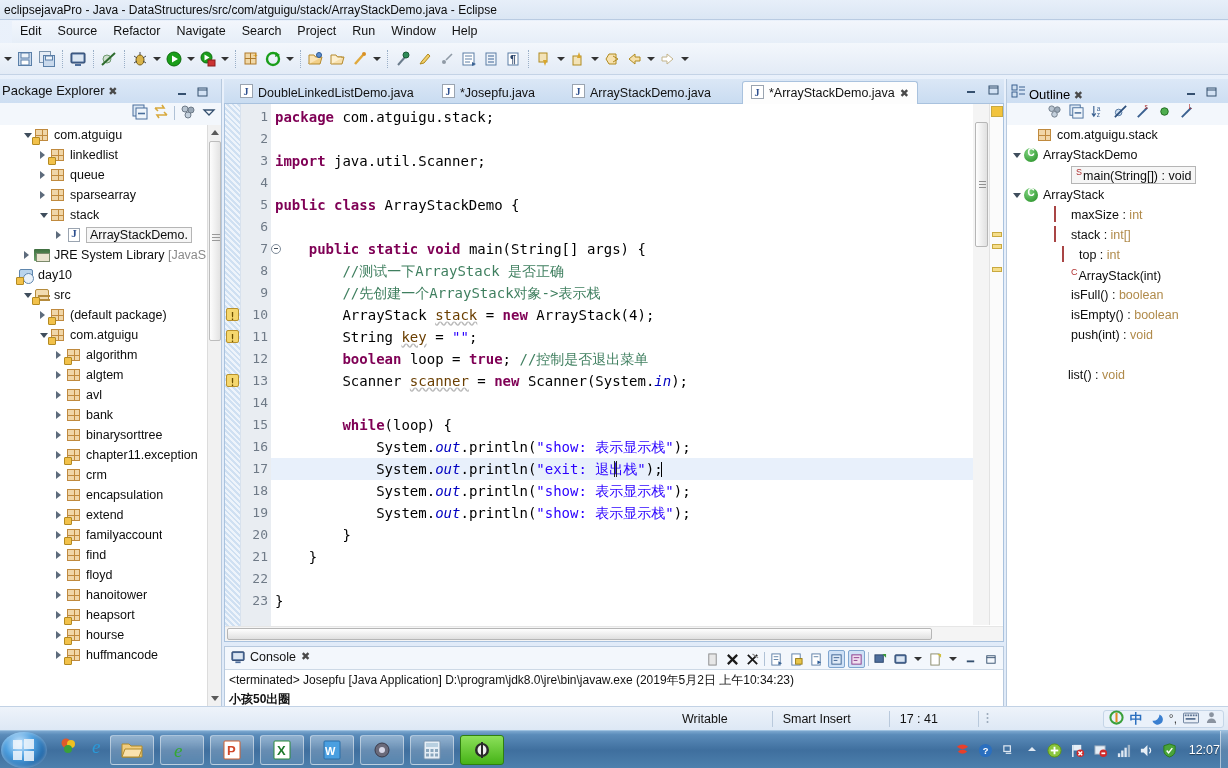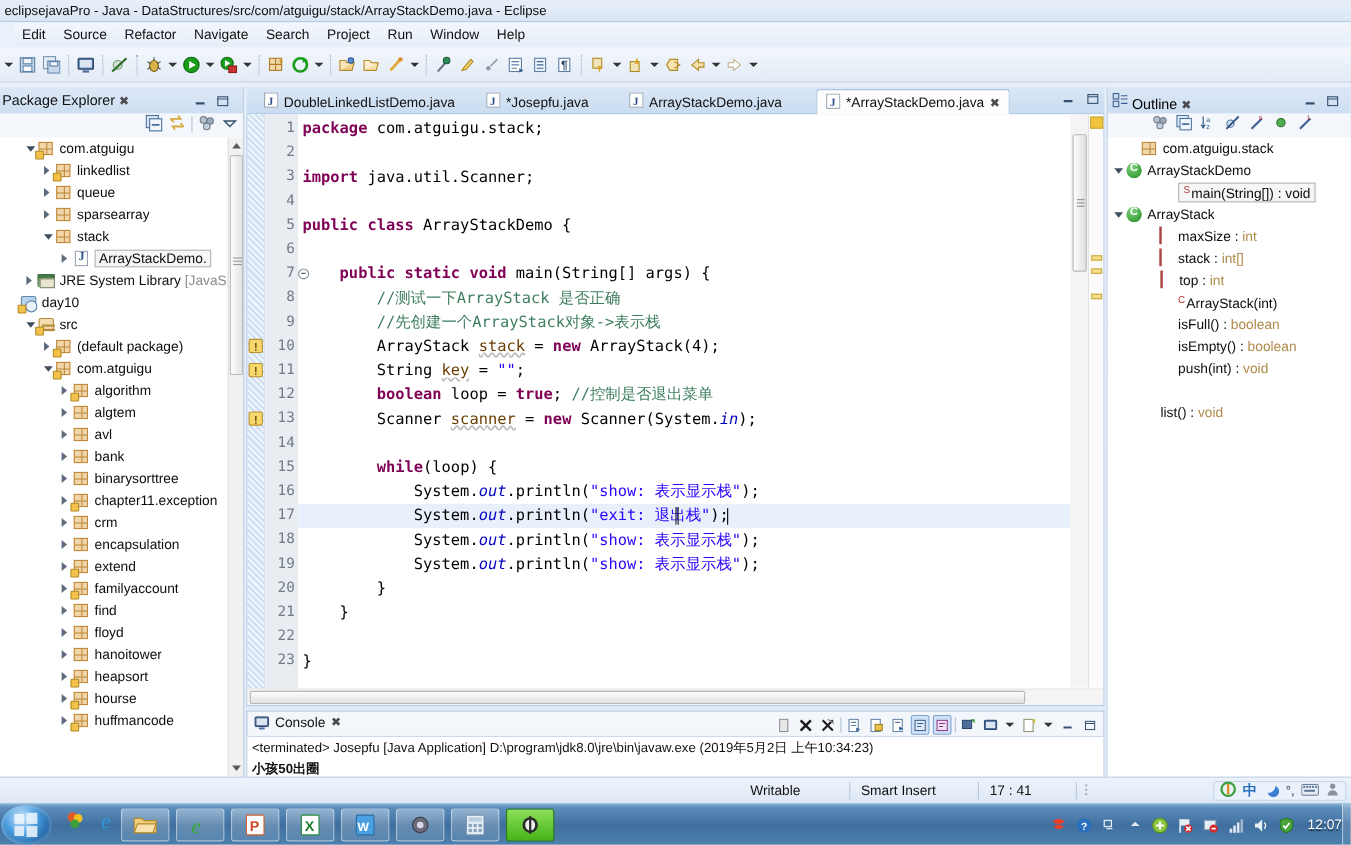--- a/index.html
+++ b/index.html
@@ -1140,21 +1140,21 @@
           <div class="trow" style="padding-left: 32px;">
             <span class="tw"></span>
             <span class="ticon" style="position: relative;"><span class="ic-field"></span></span>
             <span class="tlabel"><span>maxSize : </span><span class="rettype">int</span></span>
           </div>
           <div class="trow" style="padding-left: 32px;">
             <span class="tw"></span>
             <span class="ticon" style="position: relative;"><span class="ic-field"></span></span>
             <span class="tlabel"><span>stack : </span><span class="rettype">int[]</span></span>
           </div>
-          <div class="trow" style="padding-left: 18px; margin-left: 15px;">
+          <div class="trow" style="padding-left: 40px;">
             <span class="tw"></span>
             <span class="ticon" style="position: relative;"><span class="ic-field"></span></span>
             <span class="tlabel"><span>top : </span><span class="rettype">int</span></span>
           </div>
           <div class="trow" style="padding-left: 32px;">
             <span class="tw"></span>
             <span class="ticon" style="position: relative;"><span class="ic-method"></span></span>
             <span class="tlabel"><span class="sup">C</span><span>ArrayStack(int)</span></span>
           </div>
           <div class="trow" style="padding-left: 32px;">
@@ -1170,21 +1170,21 @@
           <div class="trow" style="padding-left: 32px;">
             <span class="tw"></span>
             <span class="ticon" style="position: relative;"><span class="ic-method"></span></span>
             <span class="tlabel"><span>push(int) : </span><span class="rettype">void</span></span>
           </div>
           <div class="trow" style="padding-left: 32px; flex-direction: column;">
             <span class="tw"></span>
             <span class="ticon" style="position: relative;"><span class="ic-method"></span></span>
             <span class="tlabel"><span>pop() : </span><span class="rettype">int</span></span>
           </div>
-          <div class="trow" style="padding-left: 16px;">
+          <div class="trow" style="padding-left: 29px;">
             <span class="tw"></span>
             <span class="ticon" style="position: relative;"><span class="ic-method"></span></span>
             <span class="tlabel"><span>list() : </span><span class="rettype">void</span></span>
           </div>
         </div>
     </div>
   </div>
 
   <div id="console">
     <div class="constabbar">

